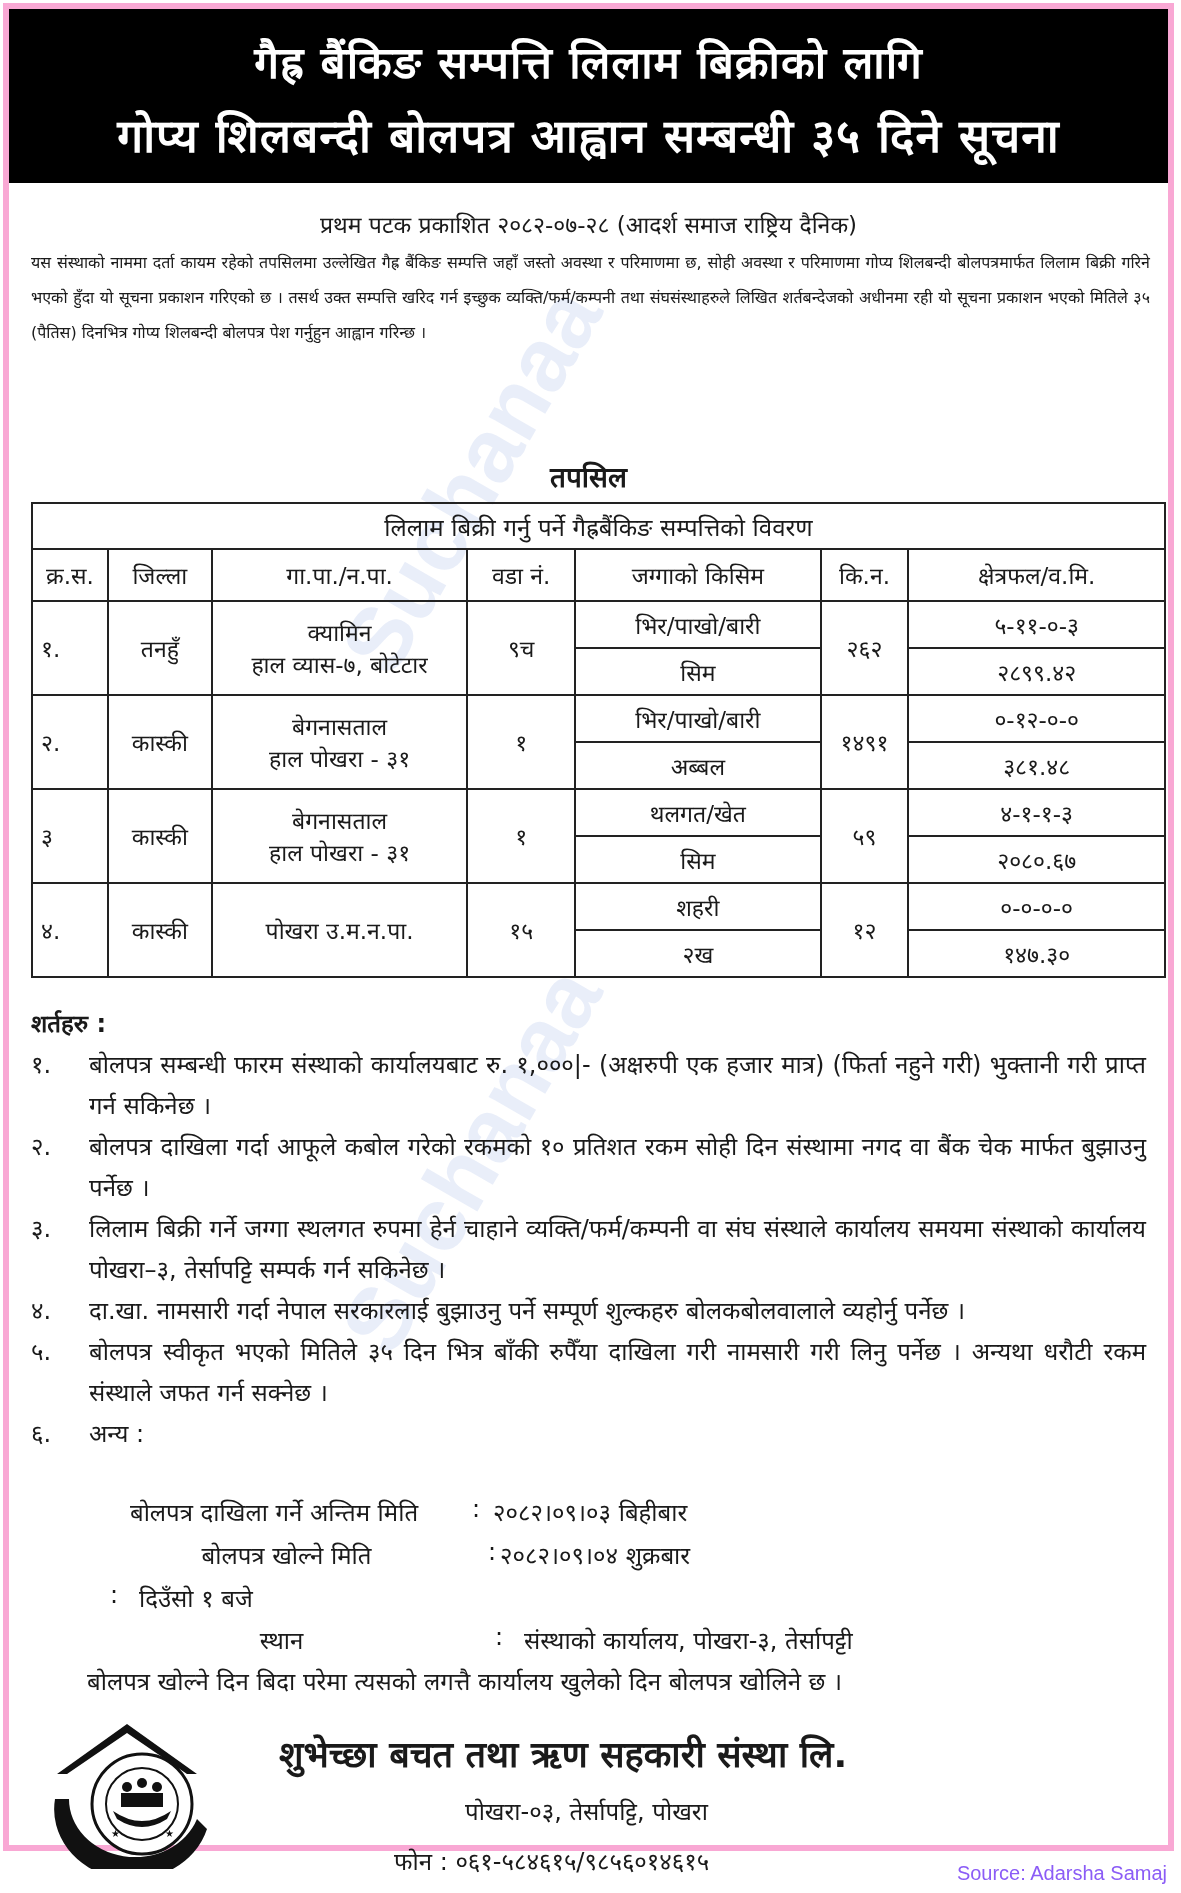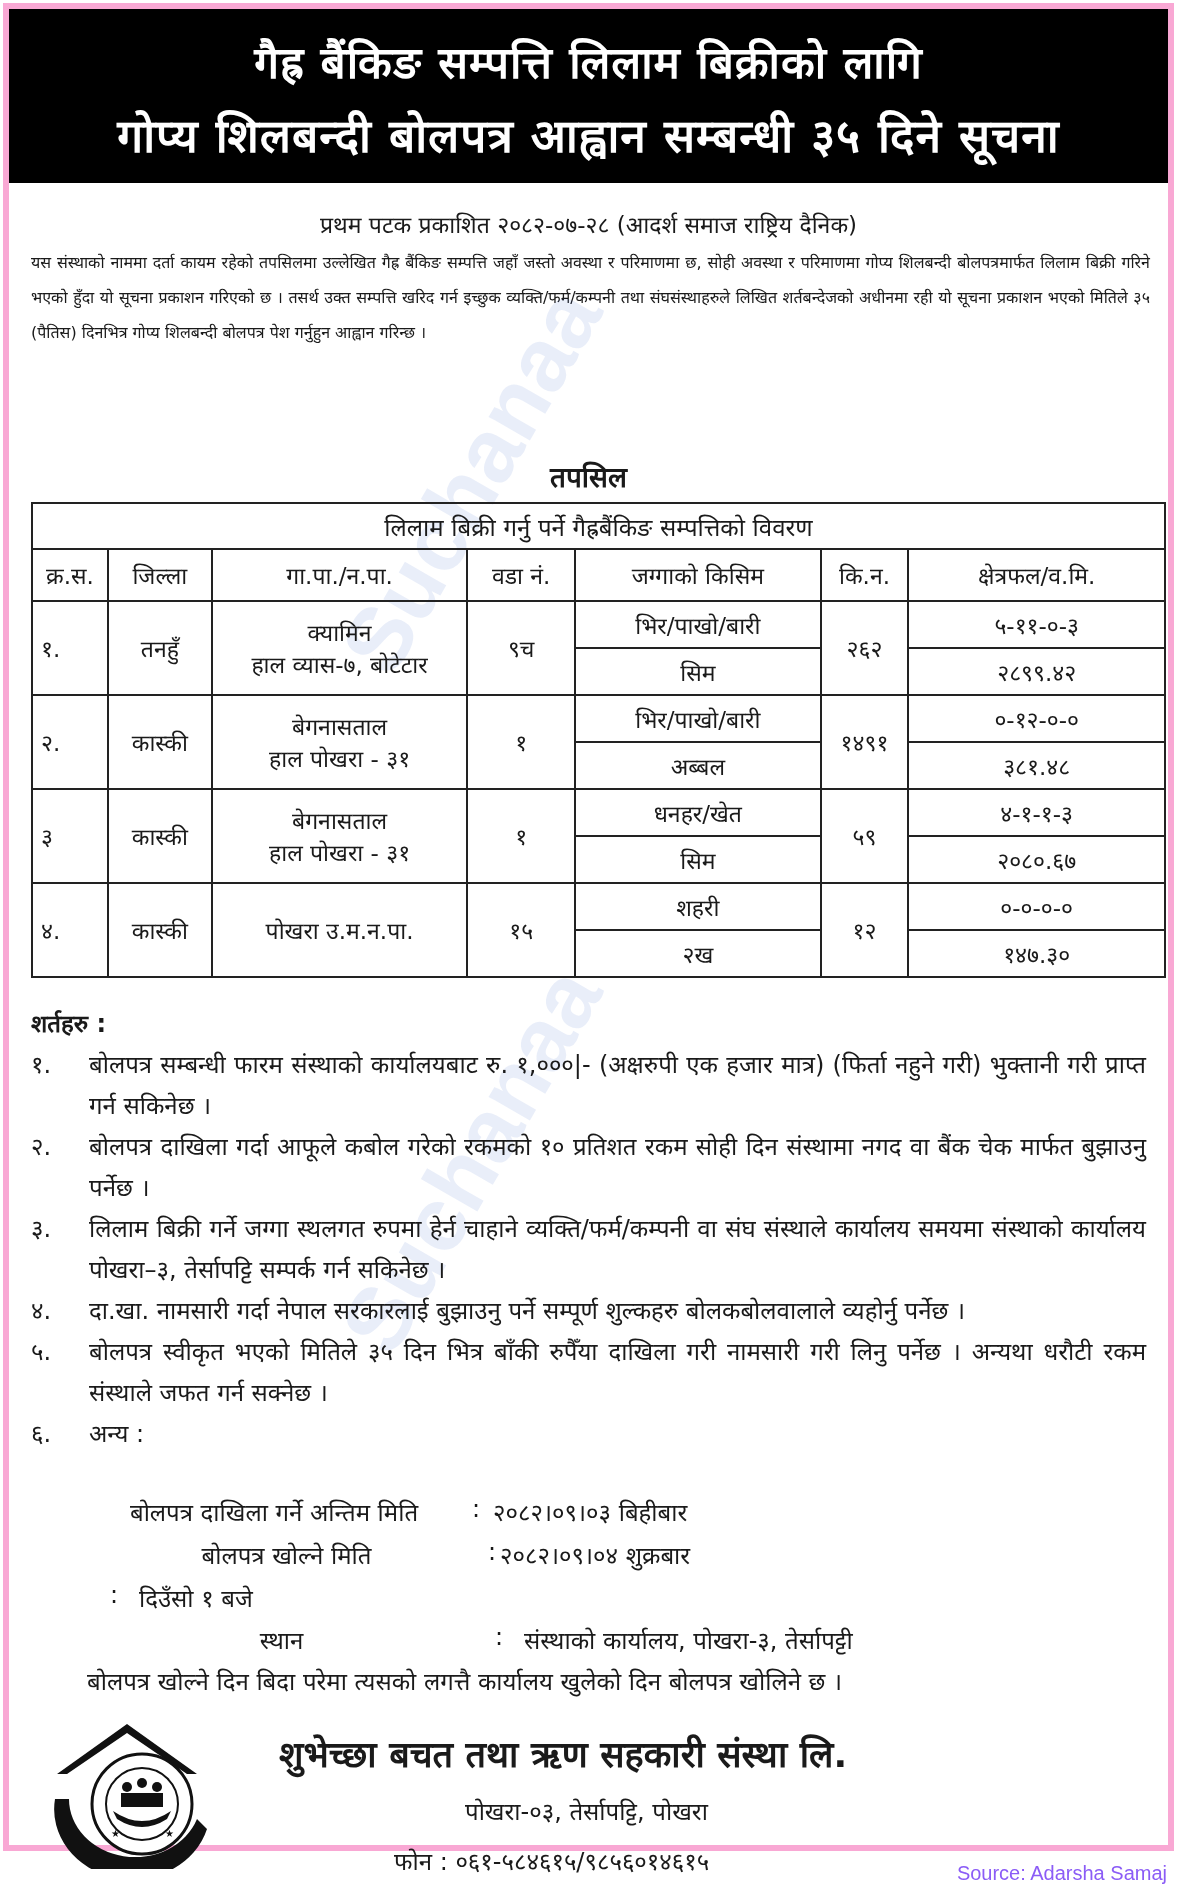--- a/index.html
+++ b/index.html
@@ -119,21 +119,21 @@
     </tr>
 
     <tr>
       <td rowspan="2" class="left">३</td>
       <td rowspan="2">कास्की</td>
       <td rowspan="2">
         <div>बेगनासताल</div>
         <div>हाल पोखरा - ३१</div>
       </td>
       <td rowspan="2">१</td>
-      <td>धनहर/खेत</td>
+      <td>थलगत/खेत</td>
       <td rowspan="2">५९</td>
       <td>४-१-१-३</td>
     </tr>
     <tr>
       <td>सिम</td>
       <td>२०८०.६७</td>
     </tr>
 
     <tr>
       <td rowspan="2" class="left">४.</td>

